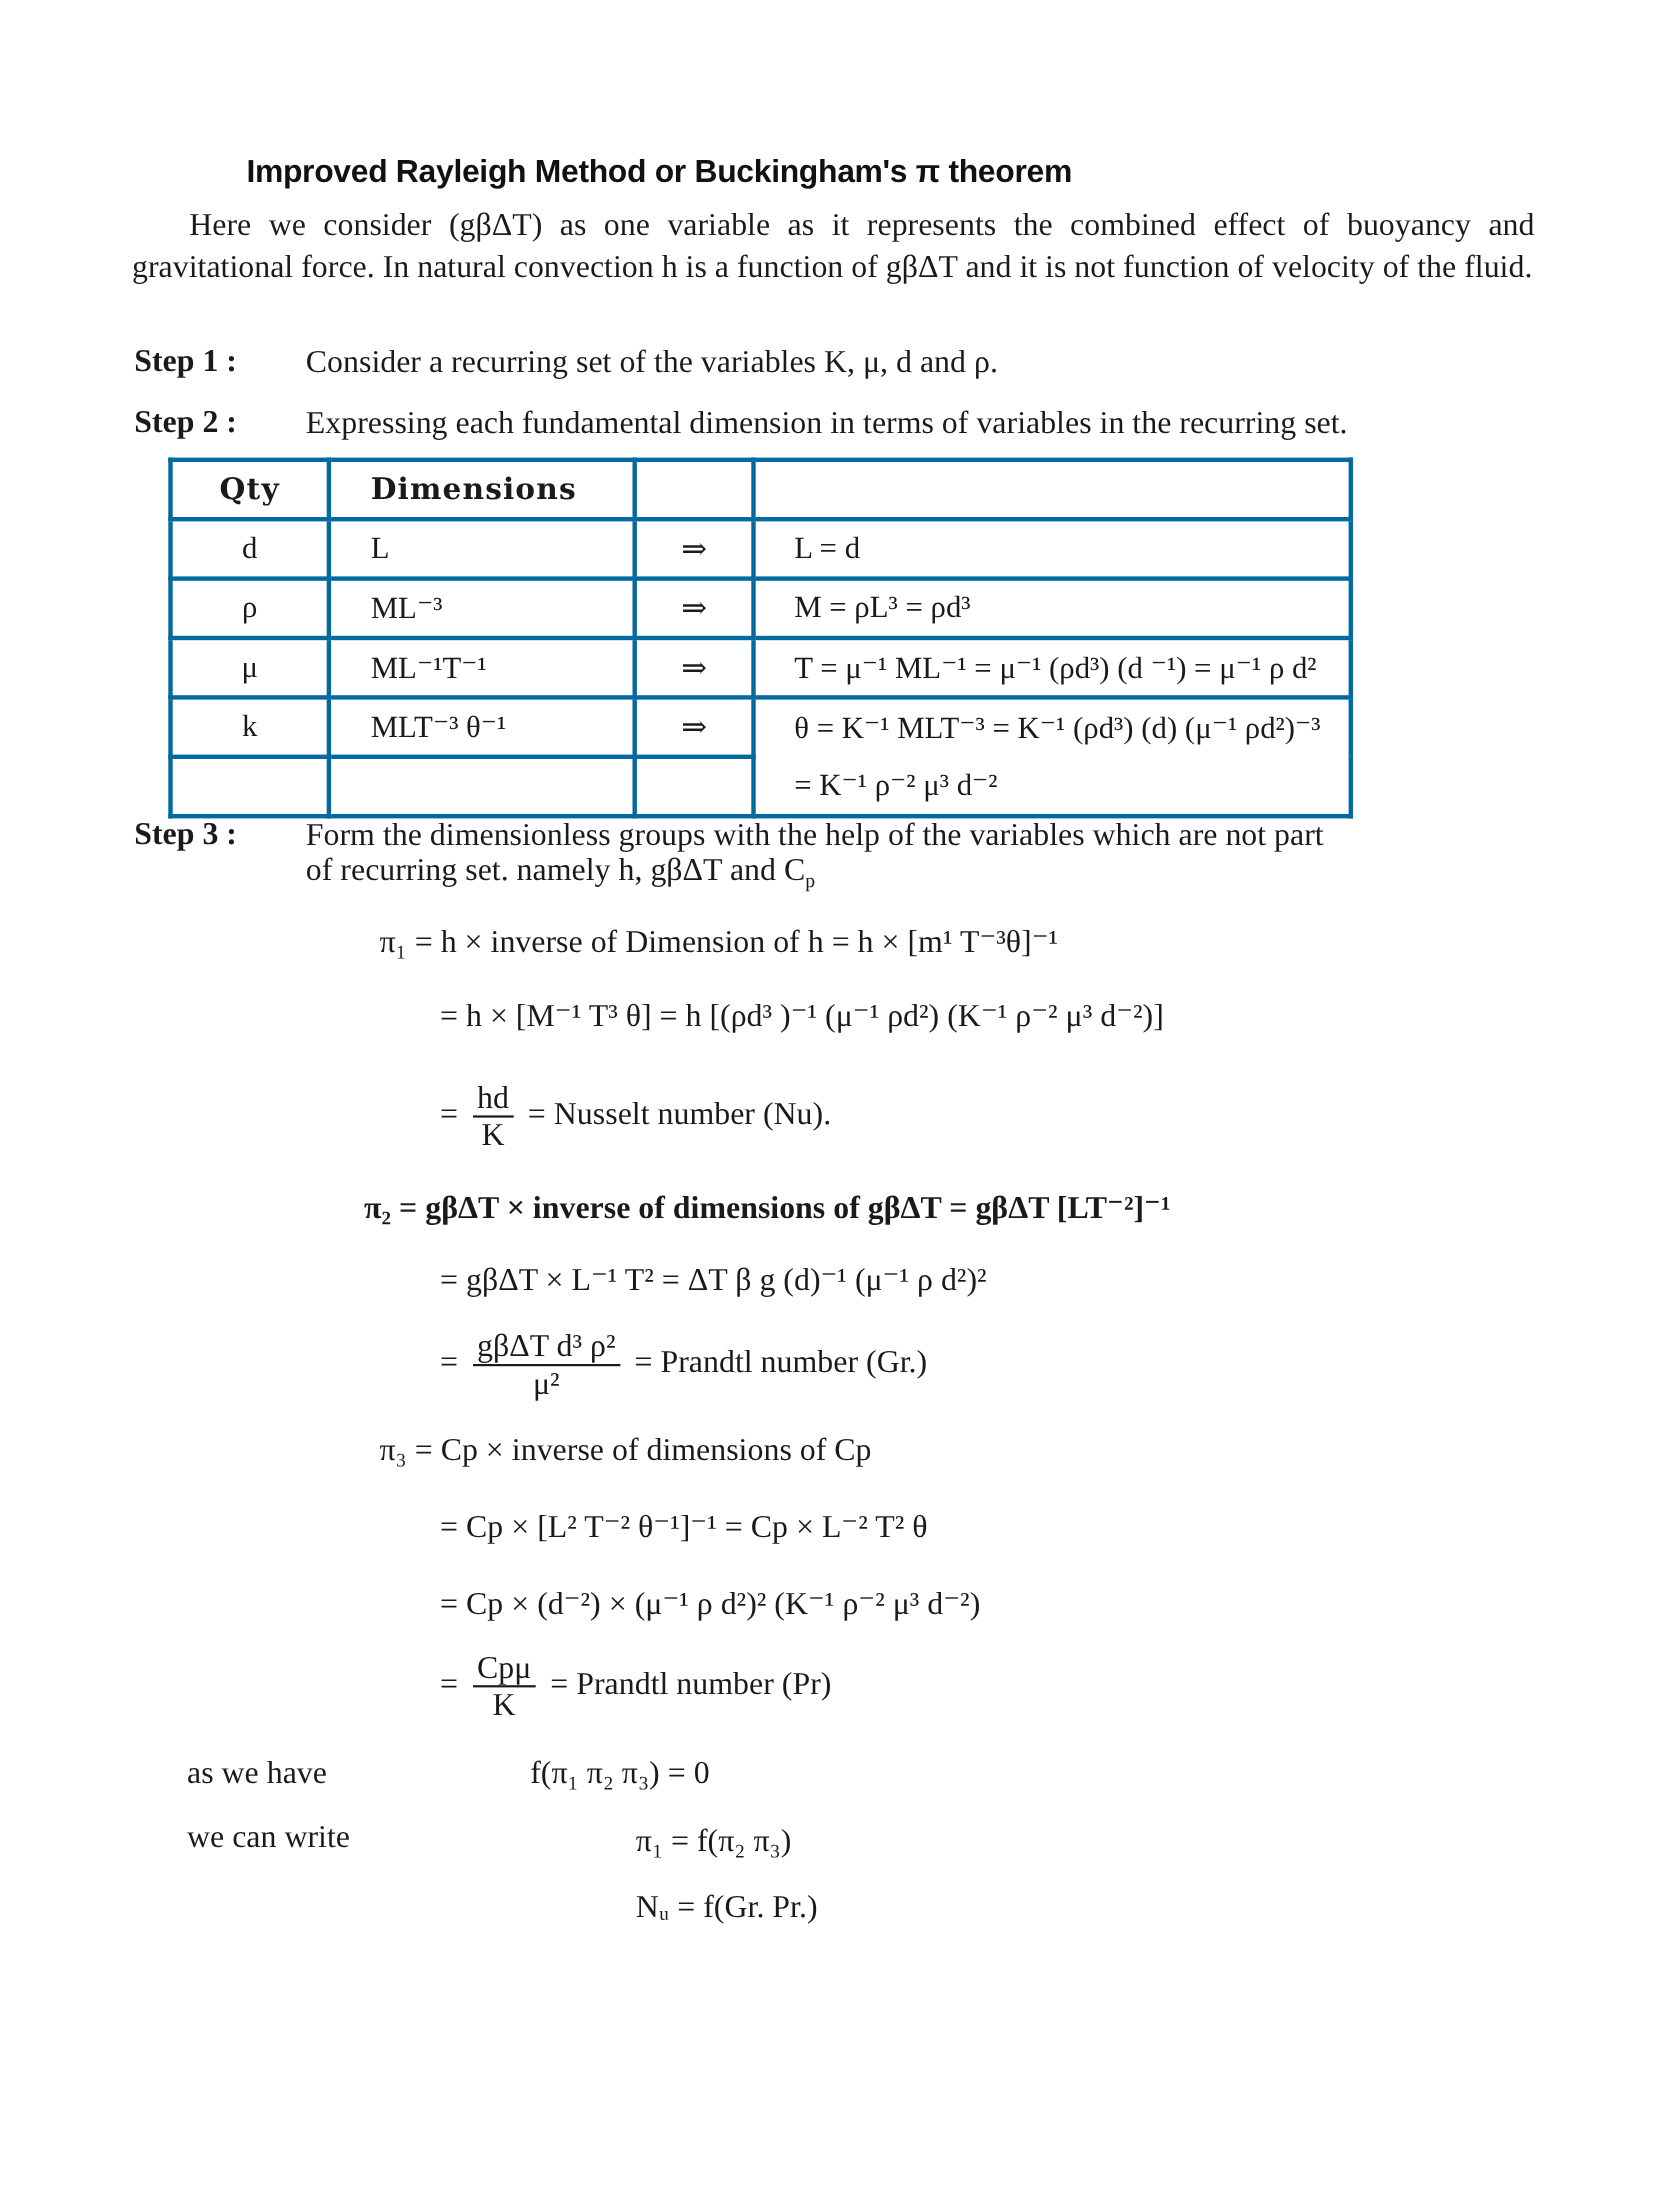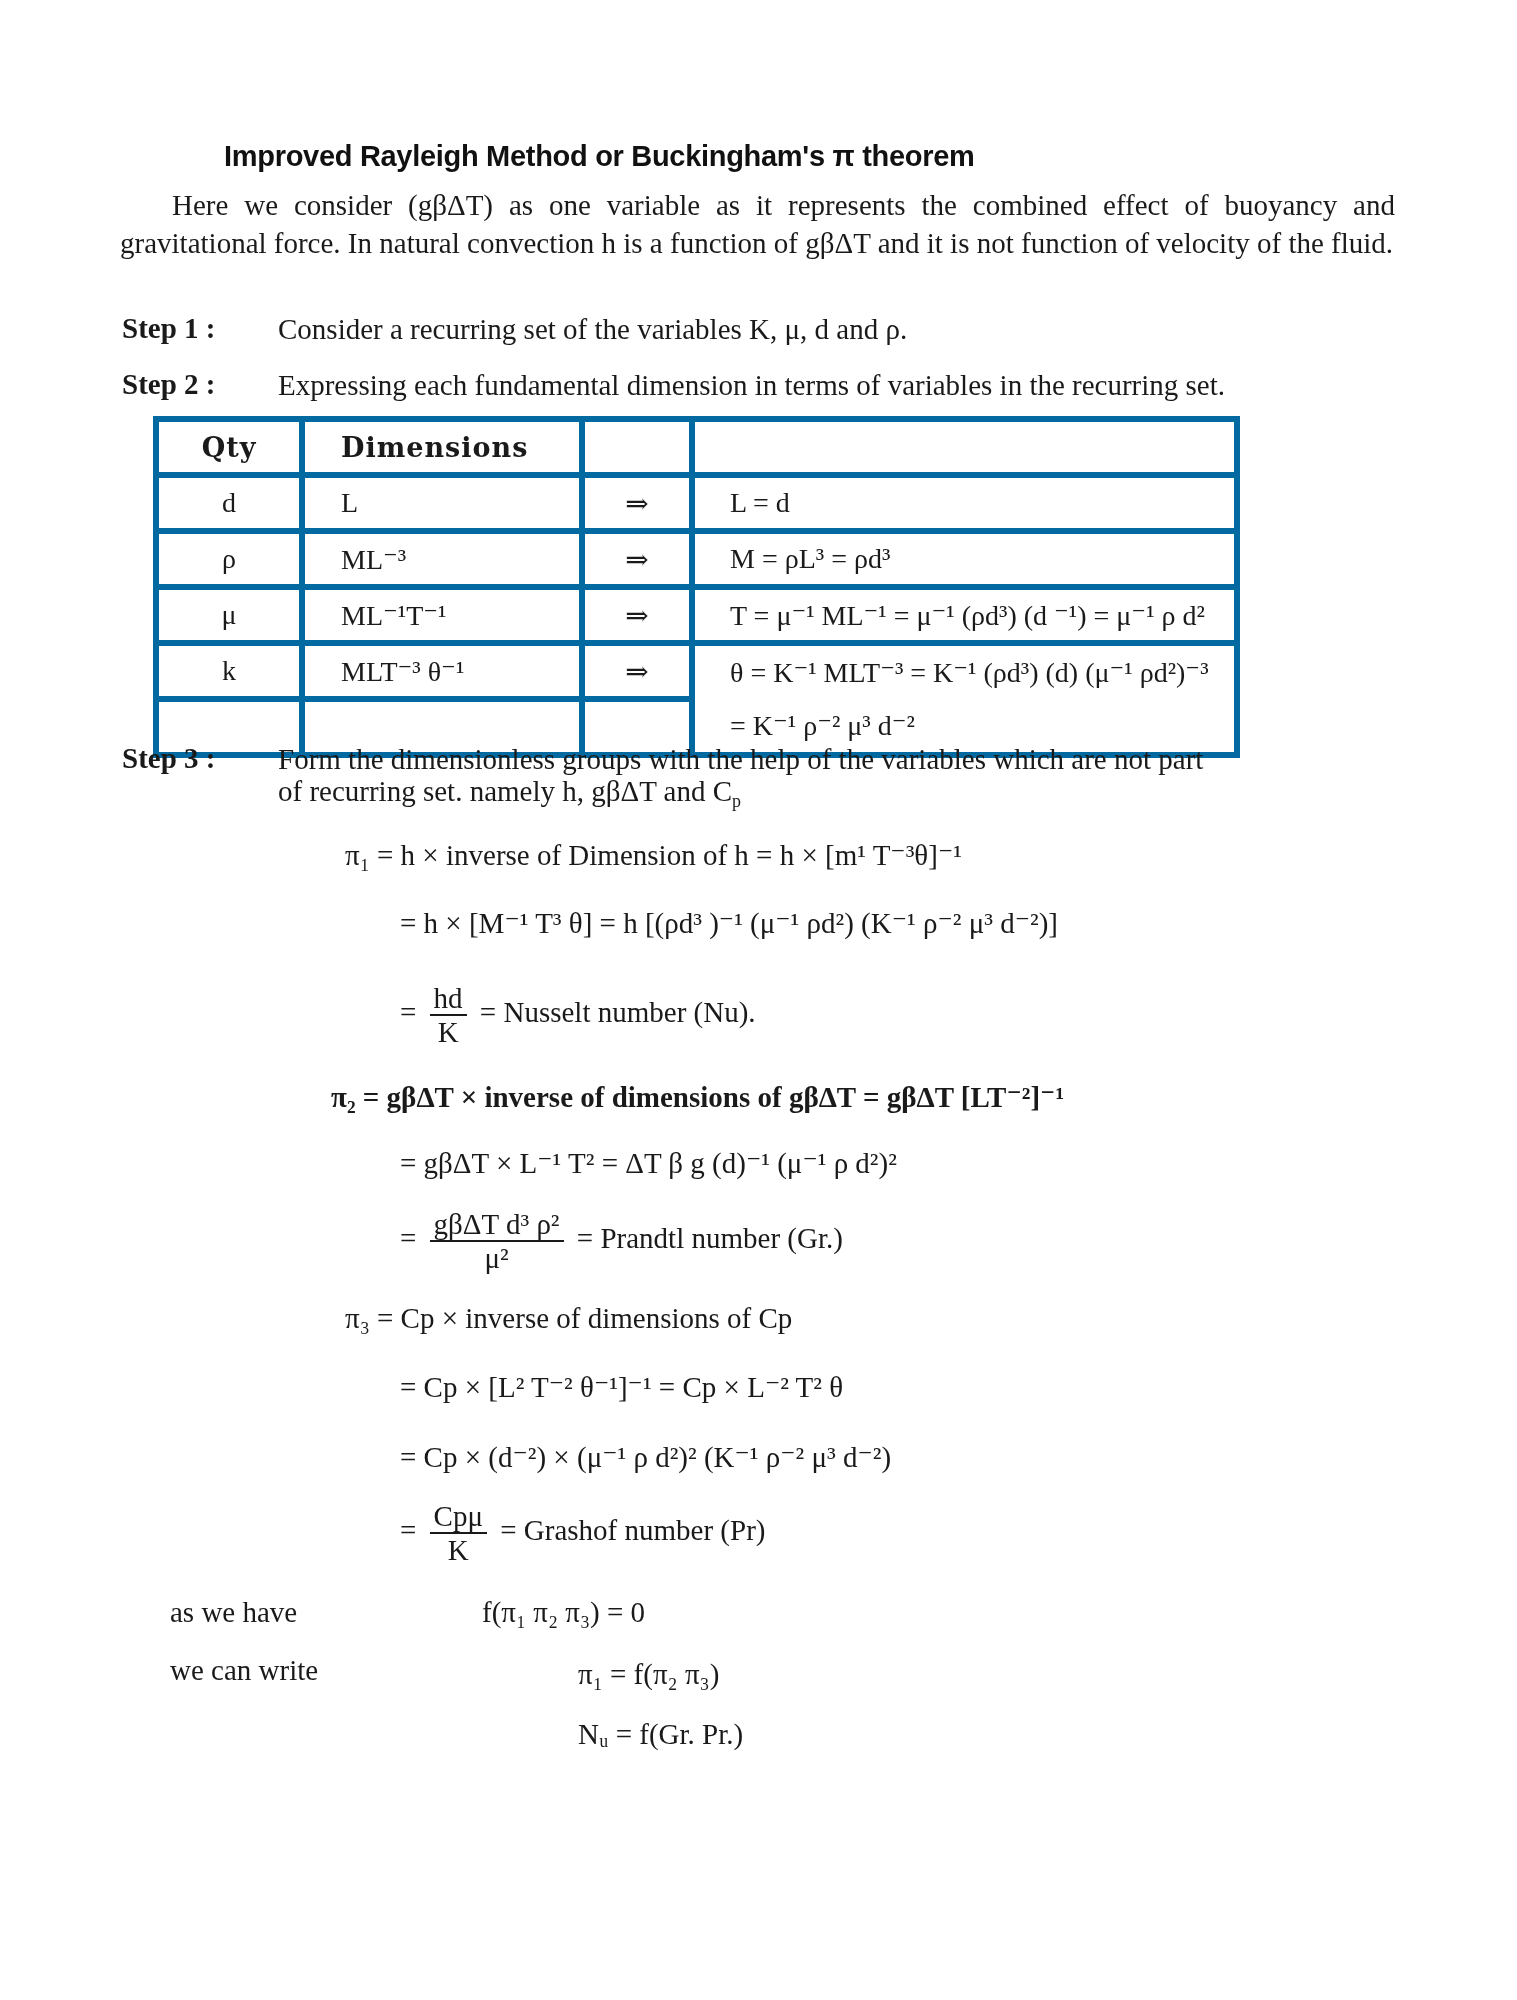--- a/index.html
+++ b/index.html
@@ -14,21 +14,21 @@
     font-weight: bold; font-size: 29px; letter-spacing: -0.3px; color: #111;
   }
   .para { left: 120px; top: 186px; width: 1275px; font-size: 29px; line-height: 38px; white-space: normal; text-align: justify; }
   .para .indent { display: inline-block; width: 52px; }
   .step-label { font-weight: bold; font-size: 29px; }
   .step-text { font-size: 29px; }
   sub { font-size: 0.62em; vertical-align: -0.35em; line-height: 0; }
 
   
   .dimtable { position: absolute; left: 153px; top: 416px; border-collapse: collapse; font-size: 28px; }
-  .dimtable td, .dimtable th { border: 6px solid #0369a1; height: 50px; padding: 0 14px; text-align: left; vertical-align: middle; }
+  .dimtable td, .dimtable th { border: 4px solid #0369a1; height: 50px; padding: 0 14px; text-align: left; vertical-align: middle; }
   .dimtable th { font-weight: bold; font-family: "DejaVu Serif", serif; font-size: 27px; letter-spacing: 1px; }
   .dimtable .c-qty { width: 112px; text-align: center; }
   .dimtable .c-dim { width: 224px; padding-left: 36px; }
   .dimtable .c-arr { width: 76px; text-align: center; }
   .dimtable .c-res { width: 490px; padding-left: 35px; }
   .dimtable td.no-bottom { border-bottom: none; }
   .dimtable td.no-top { border-top: none; }
 
   .eq { font-size: 29px; }
   .frac { display: inline-block; vertical-align: middle; text-align: center; margin: 0 6px; }
@@ -123,20 +123,20 @@
 
 <div class="abs eq" style="left:345px; top:1302px;">π₃ = Cp × inverse of dimensions of Cp</div>
 <div class="abs eq" style="left:400px; top:1370px;">= Cp × [L² T⁻² θ⁻¹]⁻¹ = Cp × L⁻² T² θ</div>
 <div class="abs eq" style="left:400px; top:1440px;">= Cp × (d⁻²) × (μ⁻¹ ρ d²)² (K⁻¹ ρ⁻² μ³ d⁻²)</div>
 <div class="abs eq" style="left:400px; top:1500px;">
   <span>=</span>
   <span class="frac">
     <span class="num">Cpμ</span>
     <span class="den">K</span>
   </span>
-  <span>= Grashof number (Pr)</span>
+  <span>= Prandtl number (Pr)</span>
 </div>
 
 <div class="abs eq" style="left:170px; top:1596px;">as we have</div>
 <div class="abs eq" style="left:482px; top:1596px;">f(π₁ π₂ π₃) = 0</div>
 <div class="abs eq" style="left:170px; top:1654px;">we can write</div>
 <div class="abs eq" style="left:578px; top:1658px;">π₁ = f(π₂ π₃)</div>
 <div class="abs eq" style="left:578px; top:1718px;">Nᵤ = f(Gr. Pr.)</div>
 
 </body></html>

